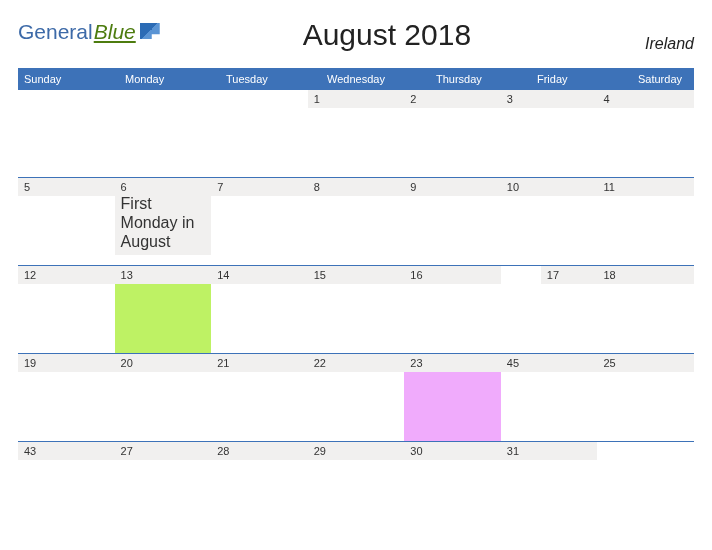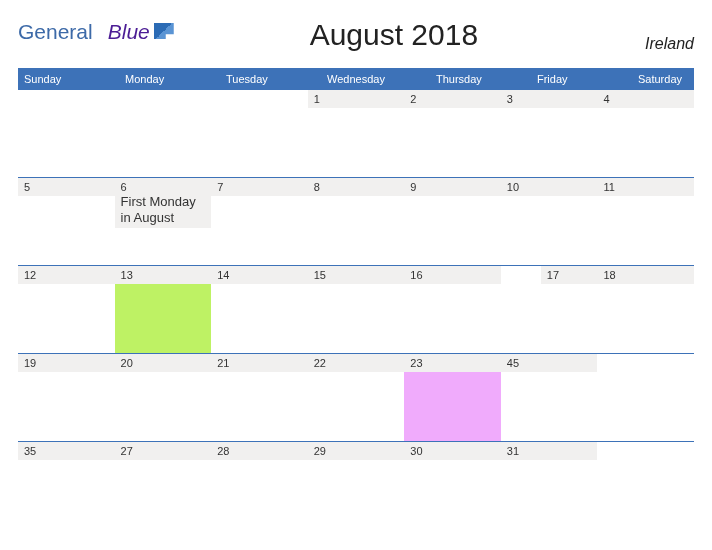--- a/index.html
+++ b/index.html
@@ -26,23 +26,24 @@
       gap: 2px;
     }
     .logo-text {
       font-size: 21px;
       font-weight: normal;
     }
     .logo-general {
       color: #3d6aa8;
     }
     .logo-blue {
-      color: #4c1d95;
+      color: #4d7c0f;
       font-style: italic;
-      margin-left: 15px;
+      margin-left: 1px;
+      text-decoration: underline;
     }
     .logo-icon {
       width: 20px;
       height: 16px;
       background: linear-gradient(135deg, #2b6bb5 50%, #5a94d4 50%);
       clip-path: polygon(0 0, 100% 0, 100% 70%, 60% 70%, 60% 100%, 0 100%);
       margin-left: 2px;
       margin-top: -2px;
     }
     .title {
@@ -82,21 +83,21 @@
       display: grid;
       grid-template-columns: repeat(7, 1fr);
       height: 88px;
       border-top: 1px solid #3d72b8;
     }
     .day-number {
       font-size: 11px;
       color: #333;
     }
     .day-event {
-      font-size: 13px;
+      font-size: 16px;
       color: #333;
       margin-top: 1px;
       line-height: 1.2;
     }
     .week:last-child {
       border-bottom: none;
     }
     .day-top {
       background: #f1f0ef;
       min-height: 15px;
@@ -323,26 +324,33 @@
             </div>
           </div>
         </div>
         <div style="padding: 0px; background: rgb(255, 255, 255);">
           <div class="day-cell-wrapper">
             <div class="day-top" style="padding: 3px 6px;">
               <div class="day-number">45</div>
             </div>
           </div>
         </div>
-      </div>
-      <div class="week">
-        <div style="padding: 0px; background: rgb(255, 255, 255);">
-          <div class="day-cell-wrapper">
-            <div class="day-top" style="padding: 3px 6px;">
-              <div class="day-number">35</div>
+        <div style="padding: 0px; background: rgb(255, 255, 255);">
+          <div class="day-cell-wrapper">
+            <div class="day-top" style="padding: 3px 6px;">
+              <div class="day-number">25</div>
+            </div>
+          </div>
+        </div>
+      </div>
+      <div class="week">
+        <div style="padding: 0px; background: rgb(255, 255, 255);">
+          <div class="day-cell-wrapper">
+            <div class="day-top" style="padding: 3px 6px;">
+              <div class="day-number">43</div>
             </div>
           </div>
         </div>
         <div style="padding: 0px; background: rgb(255, 255, 255);">
           <div class="day-cell-wrapper">
             <div class="day-top" style="padding: 3px 6px;">
               <div class="day-number">27</div>
             </div>
           </div>
         </div>

